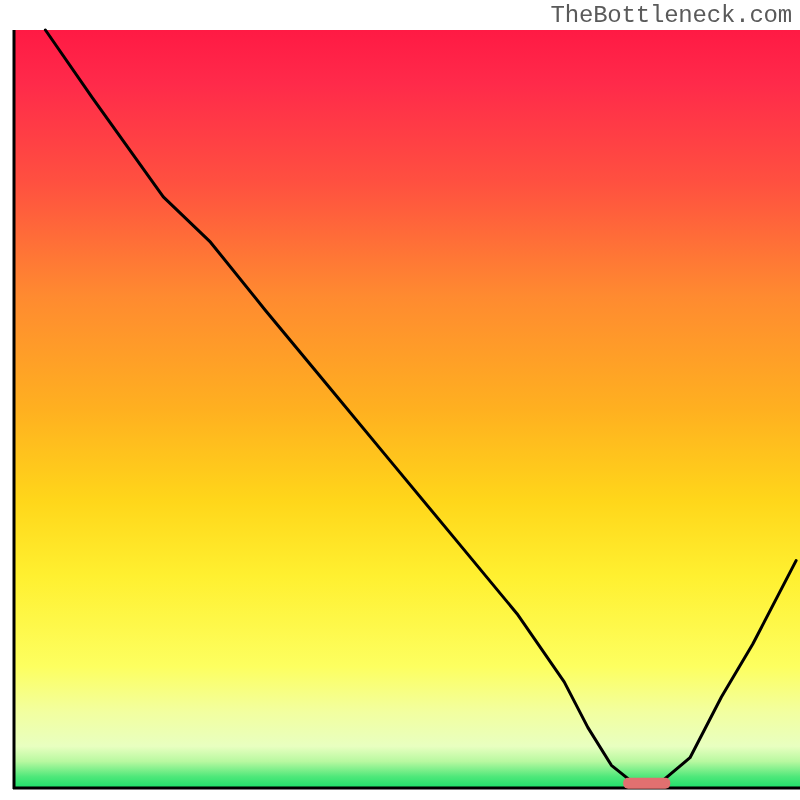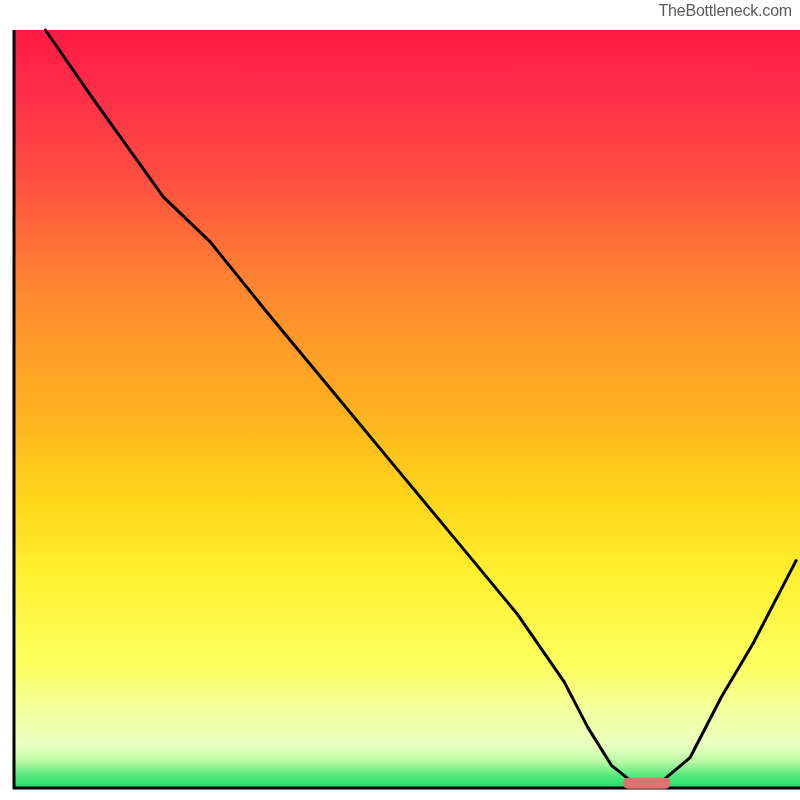--- a/index.html
+++ b/index.html
@@ -12,22 +12,22 @@
   }
   .chart-container {
     position: relative;
     width: 800px;
     height: 800px;
   }
   .watermark {
     position: absolute;
     top: 2px;
     right: 8px;
-    font-family: Liberation Sans, sans-serif;
-    font-size: 16px;
+    font-family: Liberation Mono, monospace;
+    font-size: 24px;
     font-weight: 500;
     color: #5a5a5a;
     letter-spacing: -0.2px;
     z-index: 10;
   }
   svg.plot {
     position: absolute;
     left: 0;
     top: 0;
     width: 800px;

